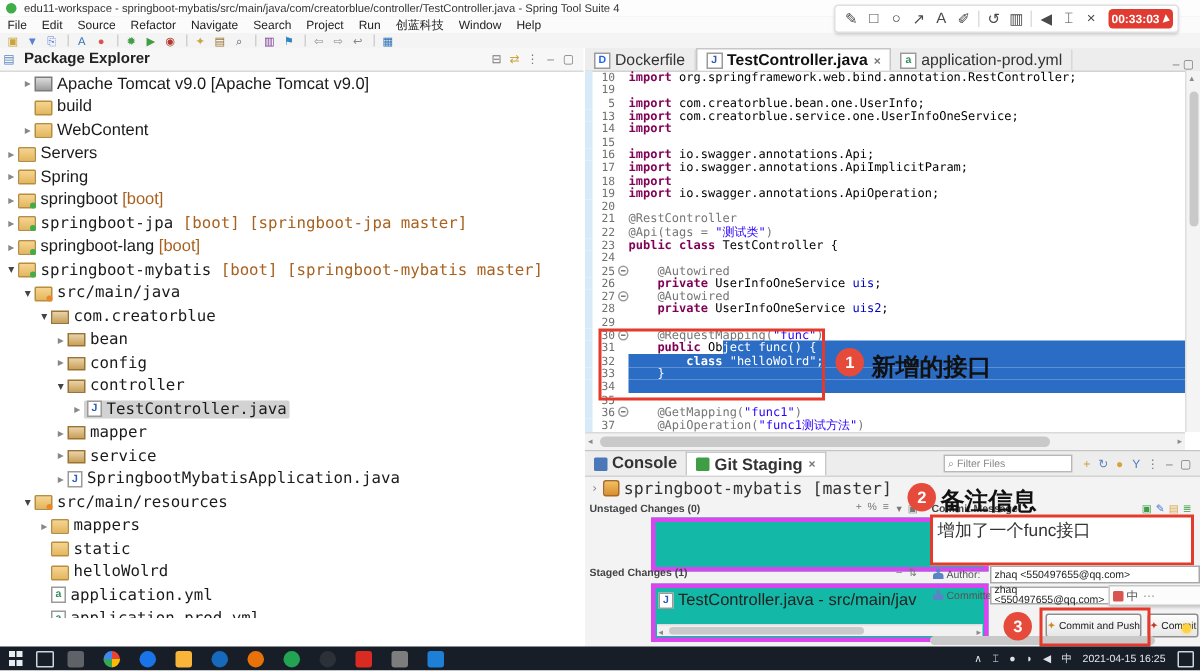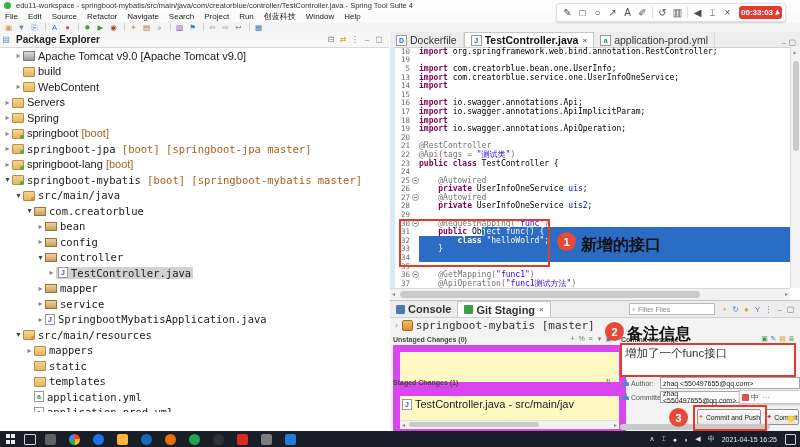--- a/index.html
+++ b/index.html
@@ -88,21 +88,21 @@
   #btabbar{left:0;top:0;width:410px;height:16px;background:#ededed;border-bottom:1px solid #d2d2d2;display:flex;align-items:center;}
   .btab{height:15px;display:flex;align-items:center;padding:0 6px;font-size:11px;font-weight:bold;color:#333;}
   .btab.active{background:#fff;border:1px solid #c7c7c7;border-bottom:none;}
   .btab-ic{width:9px;height:9px;margin-right:3px;border-radius:1px;}
   #filter-box{margin-left:auto;width:80px;height:10px;background:#fff;border:1px solid #b8b8b8;display:flex;align-items:center;font-size:7px;color:#888;padding:0 2px;}
   #btab-icons{display:flex;align-items:center;margin:0 4px;}
   .bt-ic{font-size:8px;width:11px;text-align:center;}
   #repo-row{left:4px;top:18px;display:flex;align-items:center;font-family:"DejaVu Sans Mono",monospace;font-size:11px;color:#333;}
   #repo-ic{width:9px;height:9px;background:linear-gradient(#f0c060,#d98e32);border:1px solid #a86a20;border-radius:2px;margin:0 3px;}
   .sec-label{font-size:7px;font-weight:bold;color:#444;}
-  .gbox{background:#fef9c3;border:7px solid #d946ef;position:absolute;}
+  .gbox{background:#14b8a6;border:3px solid #d946ef;position:absolute;margin-left:41px;}
   .mini-ic{font-size:7px;color:#777;width:9px;text-align:center;}
   #staged-item{display:flex;align-items:center;padding:2px 2px;font-size:11px;color:#222;white-space:nowrap;overflow:hidden;}
   #commit-box{border:2px solid #e5392b;background:#fff;}
   #commit-msg{font-size:11.5px;color:#333;padding:1px 3px;font-family:"Liberation Sans",sans-serif;}
   .fld-label{font-size:7px;color:#555;}
   .fld-input{background:#fff;border:1px solid #a8a8a8;font-size:7px;color:#222;display:flex;align-items:center;padding:0 2px;position:absolute;}
   .person{width:7px;height:8px;position:relative;margin-right:2px;}
   .person::before{content:"";position:absolute;left:2px;top:0;width:3px;height:3px;border-radius:50%;background:#5b84c4;}
   .person::after{content:"";position:absolute;left:0;top:3px;width:7px;height:4px;border-radius:2px 2px 0 0;background:#5b84c4;}
   #ime-bar{background:#fcfcfc;border:1px solid #c9c9c9;box-shadow:0 1px 2px rgba(0,0,0,.2);display:flex;align-items:center;font-size:8px;color:#555;padding:0 2px;}
@@ -307,21 +307,21 @@
         <span class="tlabel mono">mappers</span>
       </div>
       <div class="trow" style="padding-left: 25px;">
         <span class="tarrow"></span>
         <span class="ticon ic-folder"></span>
         <span class="tlabel mono">static</span>
       </div>
       <div class="trow" style="padding-left: 25px;">
         <span class="tarrow"></span>
         <span class="ticon ic-folder"></span>
-        <span class="tlabel mono">templates</span>
+        <span class="tlabel mono">helloWolrd</span>
       </div>
       <div class="trow" style="padding-left: 25px;">
         <span class="tarrow"></span>
         <span class="ticon ic-yml">a</span>
         <span class="tlabel mono">application.yml</span>
       </div>
       <div class="trow" style="padding-left: 25px;">
         <span class="tarrow"></span>
         <span class="ticon ic-yml">a</span>
         <span class="tlabel mono">application-prod.yml</span>

